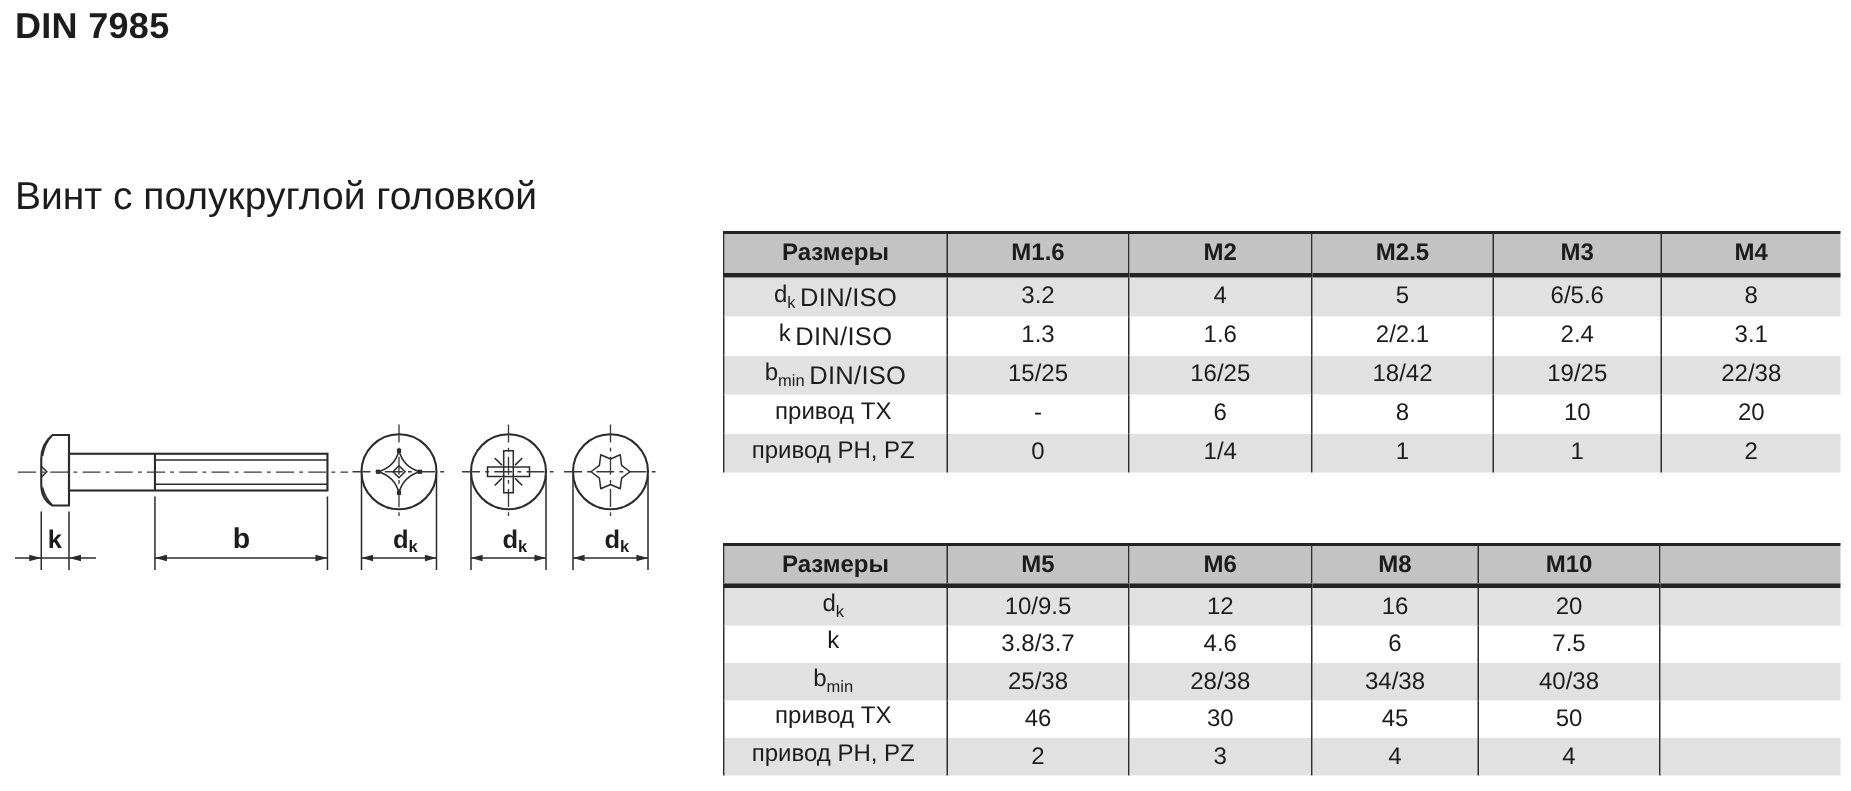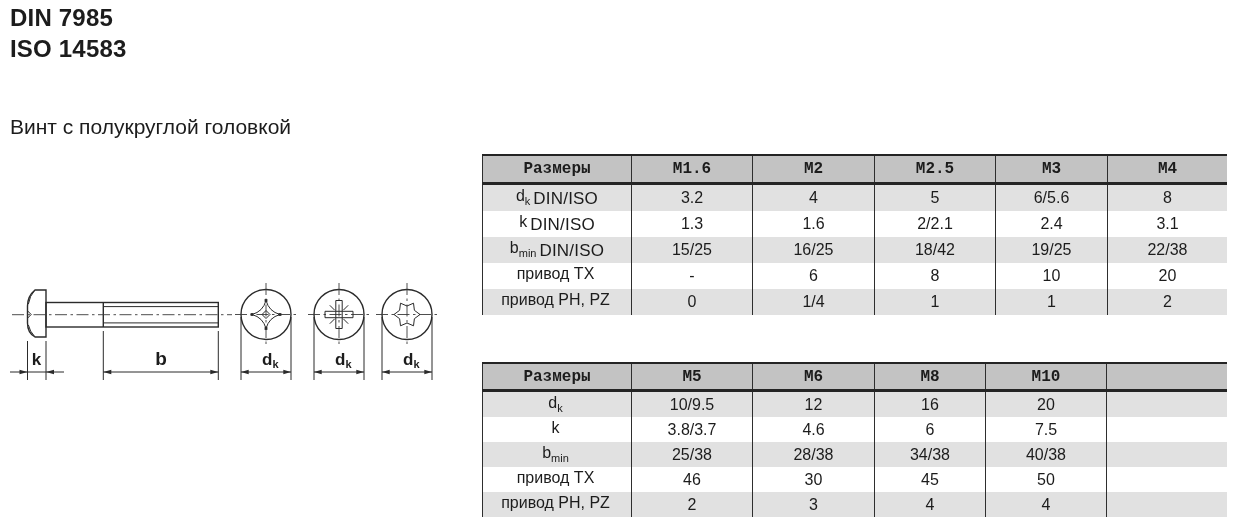--- a/index.html
+++ b/index.html
@@ -4,21 +4,21 @@
 <style>
   html,body{margin:0;padding:0;}
   body{
     width:1234px;height:527px;position:relative;overflow:hidden;
     background:#ffffff;color:#1c1c1c;
     font-family:"Liberation Sans", sans-serif;
   }
   
   .standards{position:absolute;left:10px;top:2px;}
   .standards .std{font-weight:bold;font-size:24px;line-height:31px;letter-spacing:.2px;}
-  .subtitle{position:absolute;left:10px;top:115px;font-size:21px;}
+  .subtitle{position:absolute;left:10px;top:115px;font-size:26px;}
 
   
   .diagram{position:absolute;left:0;top:262px;}
   .ln{stroke:#2b2b2b;stroke-width:1.4;fill:none;}
   .thin{stroke:#2b2b2b;stroke-width:1;fill:none;}
   .cl{stroke:#3a3a3a;stroke-width:.9;fill:none;stroke-dasharray:12 3.5 2.5 3.5;}
   .ar{fill:#2b2b2b;stroke:none;}
   .dimtext{font-weight:bold;font-size:17px;fill:#1c1c1c;}
   .dimtext-b{font-weight:bold;font-size:19px;fill:#1c1c1c;}
   .dimsub{font-size:11px;}
@@ -33,32 +33,31 @@
   }
   #t1{top:154px;}
   #t2{top:362px;}
   .spec th,.spec td{
     padding:0;text-align:center;vertical-align:middle;
     height:26px;border-right:1.5px solid #2e2e2e;
     font-weight:normal;overflow:hidden;white-space:nowrap;
   }
   #t2 th,#t2 td{height:25px;}
   .spec th:last-child,.spec td:last-child{border-right:none;}
-  .spec thead th{background:#c3c3c3;font-weight:bold;border-bottom:3px solid #242424;font-family:Liberation Mono, monospace;}
+  .spec thead th{background:#c3c3c3;font-weight:bold;border-bottom:3px solid #242424;}
   .spec tbody tr:nth-child(odd){background:#e1e1e1;}
   .spec tbody tr:nth-child(even){background:#ffffff;}
   .lbl .sub{font-size:11px;vertical-align:-4px;}
   .lbl .suffix{font-size:17px;vertical-align:-3px;margin-left:3px;letter-spacing:.2px;}
 </style>
 </head>
 <body>
 
 <div class="standards">
   <div class="std">DIN 7985</div>
-  <div class="std">ISO 14583</div>
 </div>
 <div class="subtitle">Винт с полукруглой головкой</div>
 
 <svg class="diagram" width="470" height="138" viewBox="0 262 470 138" xmlns="http://www.w3.org/2000/svg">
 
   <g>
     <path class="ln" d="M46,290 L35,290 Q27.5,296 27.5,306 L27.5,323 Q27.5,333 35,337 L46,337 Z"></path>
     <path class="thin" d="M34.5,290.7 Q29.8,295.5 28.4,304"></path>
     <path class="thin" d="M34.5,336.3 Q29.8,331.5 28.4,325"></path>
     <path class="thin" d="M27.7,311 L31.2,314.5 L27.7,318"></path>

